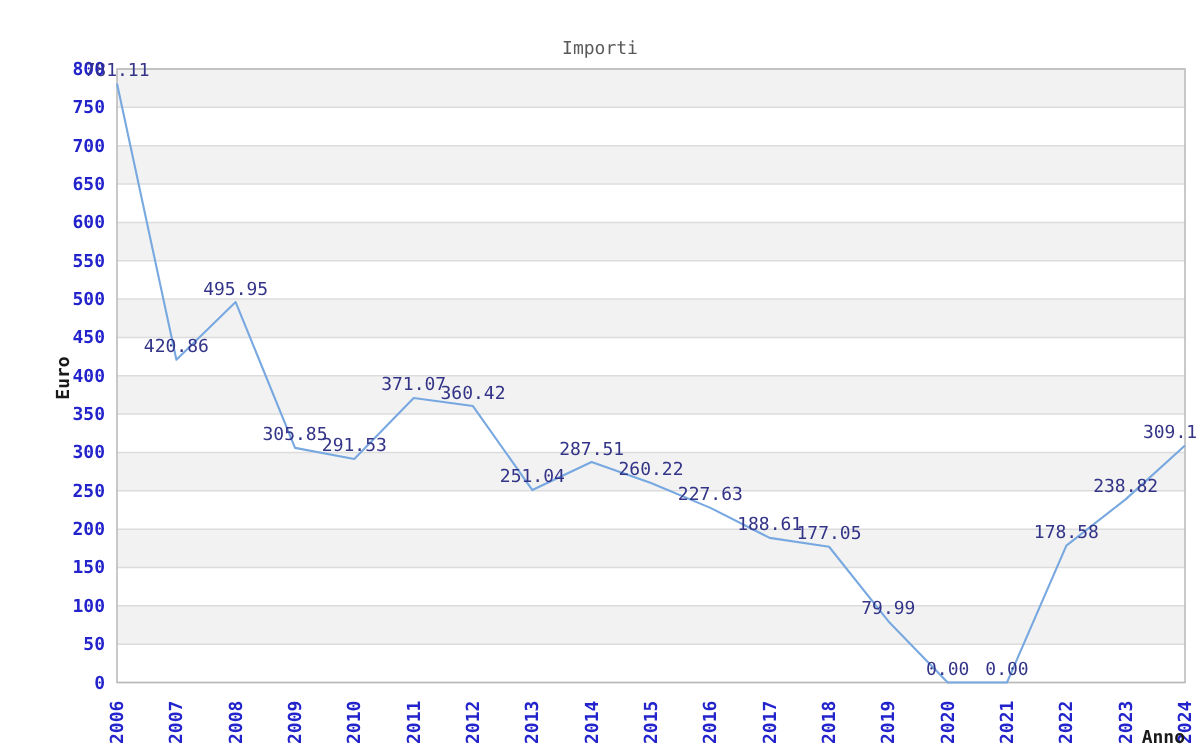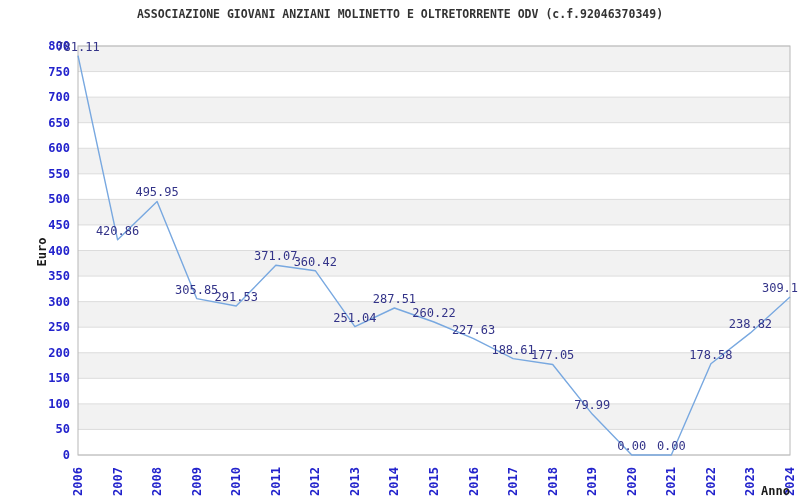--- a/index.html
+++ b/index.html
@@ -18,21 +18,21 @@
   svg.plot{position:absolute;top:0;left:0;}
   .ytick{font:700 12px "DejaVu Sans Mono",monospace;}
   .xtick{font:700 12px "DejaVu Sans Mono",monospace;}
   .dlabel{font:400 12px "DejaVu Sans Mono",monospace;}
   .axis-title{font:700 12px "DejaVu Sans Mono",monospace;}
 </style>
 </head>
 <body>
 
 <div class="stage">
-  <div class="chart-title">ASSOCIAZIONE GIOVANI ANZIANI MOLINETTO E OLTRETORRENTE ODV (c.f.92046370349)</div>
+  <div class="chart-subtitle">Importi</div>
   <svg class="plot" width="800" height="500" viewBox="0 0 800 500">
       <rect x="78" y="46" width="712" height="25.5625" fill="#f2f2f2"></rect>
       <rect x="78" y="97.125" width="712" height="25.5625" fill="#f2f2f2"></rect>
       <rect x="78" y="148.25" width="712" height="25.5625" fill="#f2f2f2"></rect>
       <rect x="78" y="199.375" width="712" height="25.5625" fill="#f2f2f2"></rect>
       <rect x="78" y="250.5" width="712" height="25.5625" fill="#f2f2f2"></rect>
       <rect x="78" y="301.625" width="712" height="25.5625" fill="#f2f2f2"></rect>
       <rect x="78" y="352.75" width="712" height="25.5625" fill="#f2f2f2"></rect>
       <rect x="78" y="403.875" width="712" height="25.5625" fill="#f2f2f2"></rect>
       <line x1="78" y1="455" x2="790" y2="455" stroke="#dcdcdc" stroke-width="1"></line>

